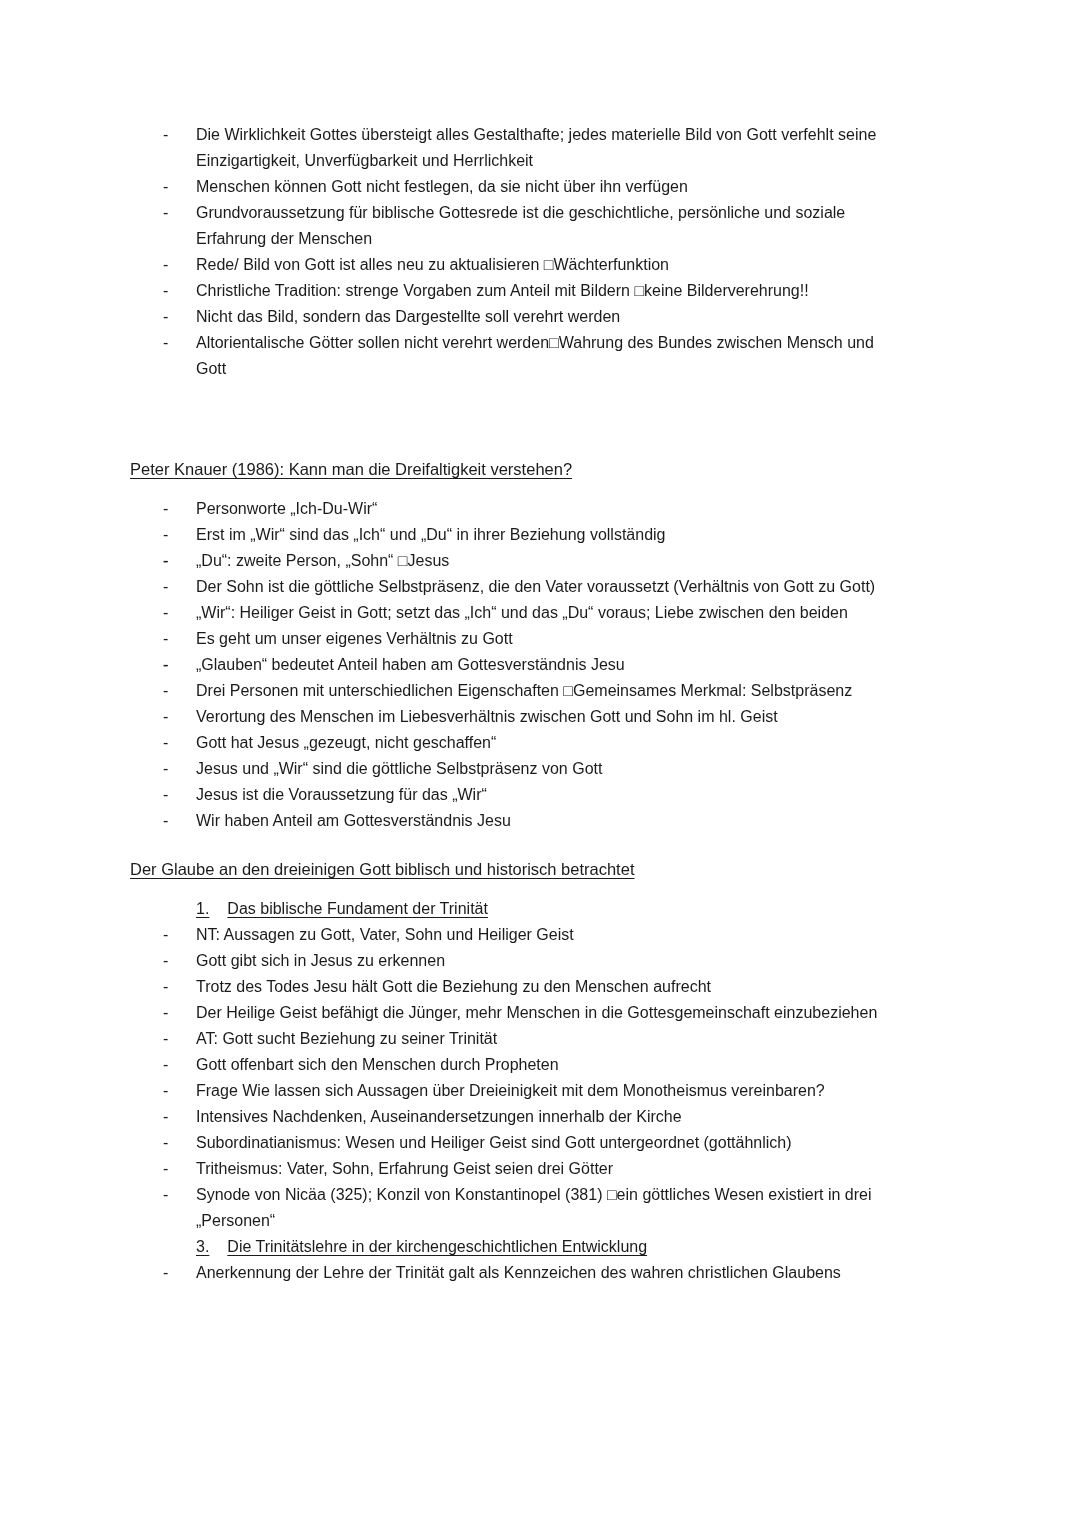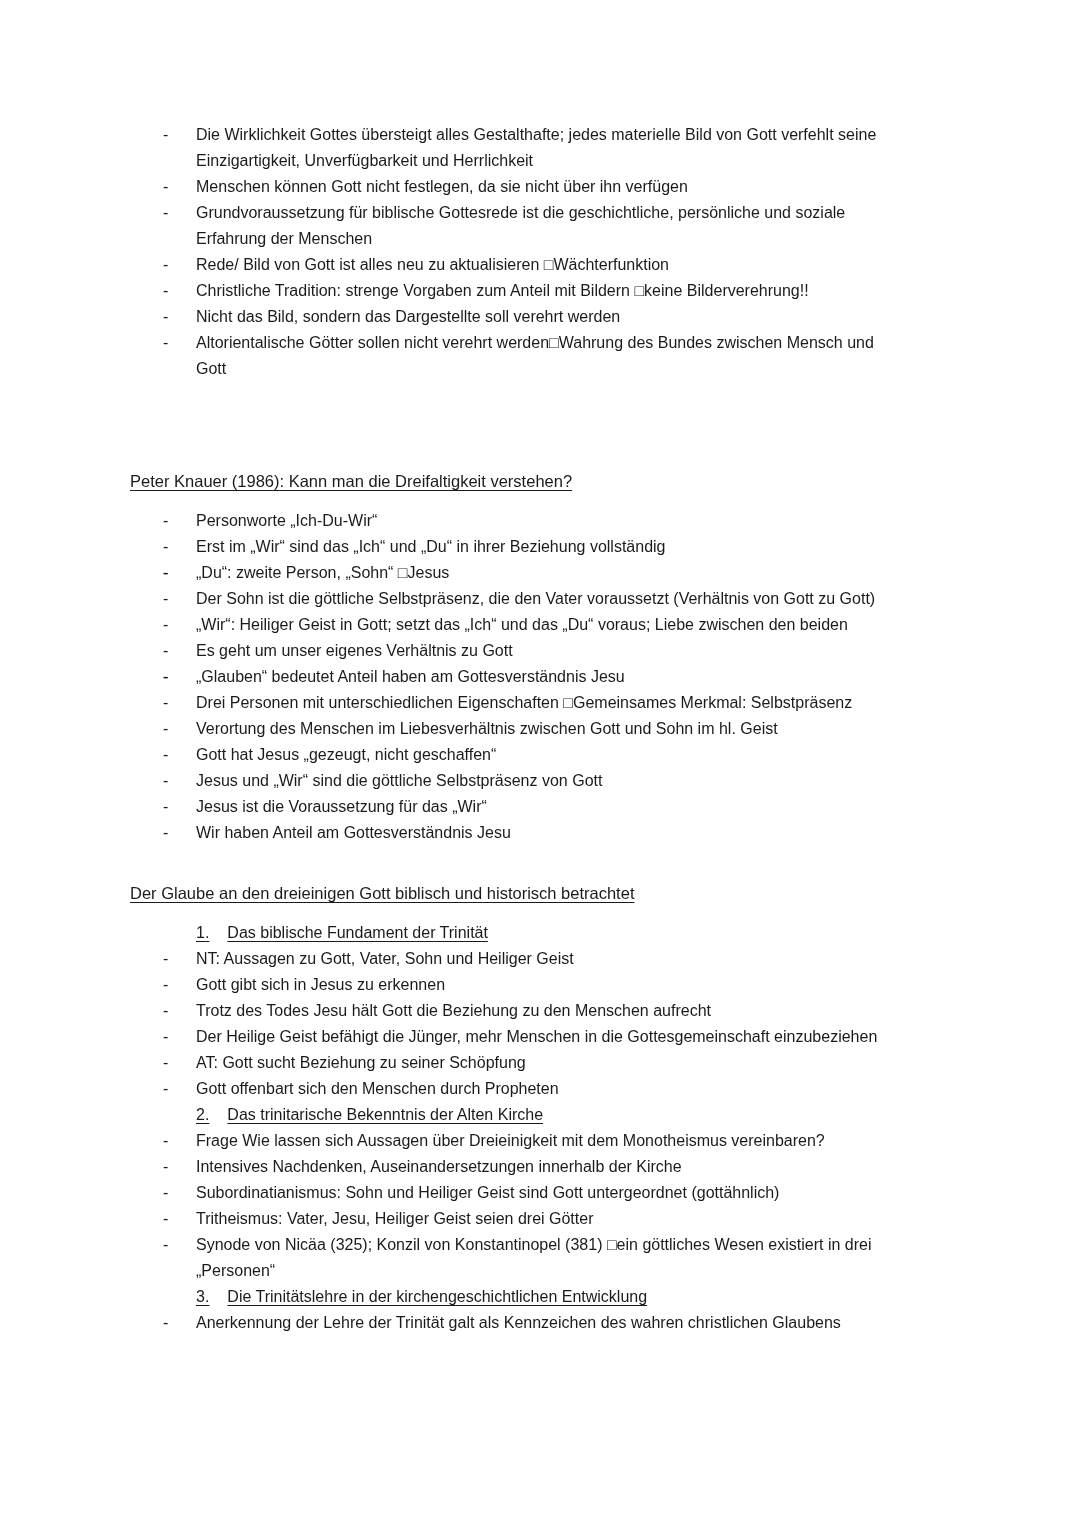--- a/index.html
+++ b/index.html
@@ -25,21 +25,21 @@
   .bullet {
     position: relative;
     padding-left: 66px;
   }
   .bullet .dash {
     position: absolute;
     left: 33px;
     top: 0;
   }
   .heading {
-    margin: 34px 0 14px 0;
+    margin: 22px 0 14px 0;
     font-size: 16.5px;
     text-decoration: underline;
     text-underline-offset: 3px;
   }
   .spacer { height: 52px; }
   .subheading {
     padding-left: 66px;
   }
   .subheading .num,
   .subheading .subtext {
@@ -81,29 +81,28 @@
         <div class="bullet"><span class="dash">-</span><span class="btext">Jesus ist die Voraussetzung für das „Wir“</span></div>
         <div class="bullet"><span class="dash">-</span><span class="btext">Wir haben Anteil am Gottesverständnis Jesu</span></div>
       </div>
       <div class="heading">Der Glaube an den dreieinigen Gott biblisch und historisch betrachtet</div>
       <div class="subheading"><span class="num">1.</span><span class="subtext">Das biblische Fundament der Trinität</span></div>
       <div class="bullet-list">
         <div class="bullet"><span class="dash">-</span><span class="btext">NT: Aussagen zu Gott, Vater, Sohn und Heiliger Geist</span></div>
         <div class="bullet"><span class="dash">-</span><span class="btext">Gott gibt sich in Jesus zu erkennen</span></div>
         <div class="bullet"><span class="dash">-</span><span class="btext">Trotz des Todes Jesu hält Gott die Beziehung zu den Menschen aufrecht</span></div>
         <div class="bullet"><span class="dash">-</span><span class="btext">Der Heilige Geist befähigt die Jünger, mehr Menschen in die Gottesgemeinschaft einzubeziehen</span></div>
-        <div class="bullet"><span class="dash">-</span><span class="btext">AT: Gott sucht Beziehung zu seiner Schöpfung</span></div>
+        <div class="bullet"><span class="dash">-</span><span class="btext">AT: Gott sucht Beziehung zu seiner Trinität</span></div>
         <div class="bullet"><span class="dash">-</span><span class="btext">Gott offenbart sich den Menschen durch Propheten</span></div>
       </div>
-      <div class="subheading"><span class="num">2.</span><span class="subtext">Das trinitarische Bekenntnis der Alten Kirche</span></div>
       <div class="bullet-list">
         <div class="bullet"><span class="dash">-</span><span class="btext">Frage Wie lassen sich Aussagen über Dreieinigkeit mit dem Monotheismus vereinbaren?</span></div>
         <div class="bullet"><span class="dash">-</span><span class="btext">Intensives Nachdenken, Auseinandersetzungen innerhalb der Kirche</span></div>
-        <div class="bullet"><span class="dash">-</span><span class="btext">Subordinatianismus: Sohn und Heiliger Geist sind Gott untergeordnet (gottähnlich)</span></div>
-        <div class="bullet"><span class="dash">-</span><span class="btext">Tritheismus: Vater, Jesu, Heiliger Geist seien drei Götter</span></div>
+        <div class="bullet"><span class="dash">-</span><span class="btext">Subordinatianismus: Wesen und Heiliger Geist sind Gott untergeordnet (gottähnlich)</span></div>
+        <div class="bullet"><span class="dash">-</span><span class="btext">Tritheismus: Vater, Sohn, Erfahrung Geist seien drei Götter</span></div>
         <div class="bullet"><span class="dash">-</span><span class="btext">Synode von Nicäa (325); Konzil von Konstantinopel (381) □ein göttliches Wesen existiert in drei „Personen“</span></div>
       </div>
       <div class="subheading"><span class="num">3.</span><span class="subtext">Die Trinitätslehre in der kirchengeschichtlichen Entwicklung</span></div>
       <div class="bullet-list">
         <div class="bullet"><span class="dash">-</span><span class="btext">Anerkennung der Lehre der Trinität galt als Kennzeichen des wahren christlichen Glaubens</span></div>
       </div>
     </div>
 </div>
 
 </body></html>

